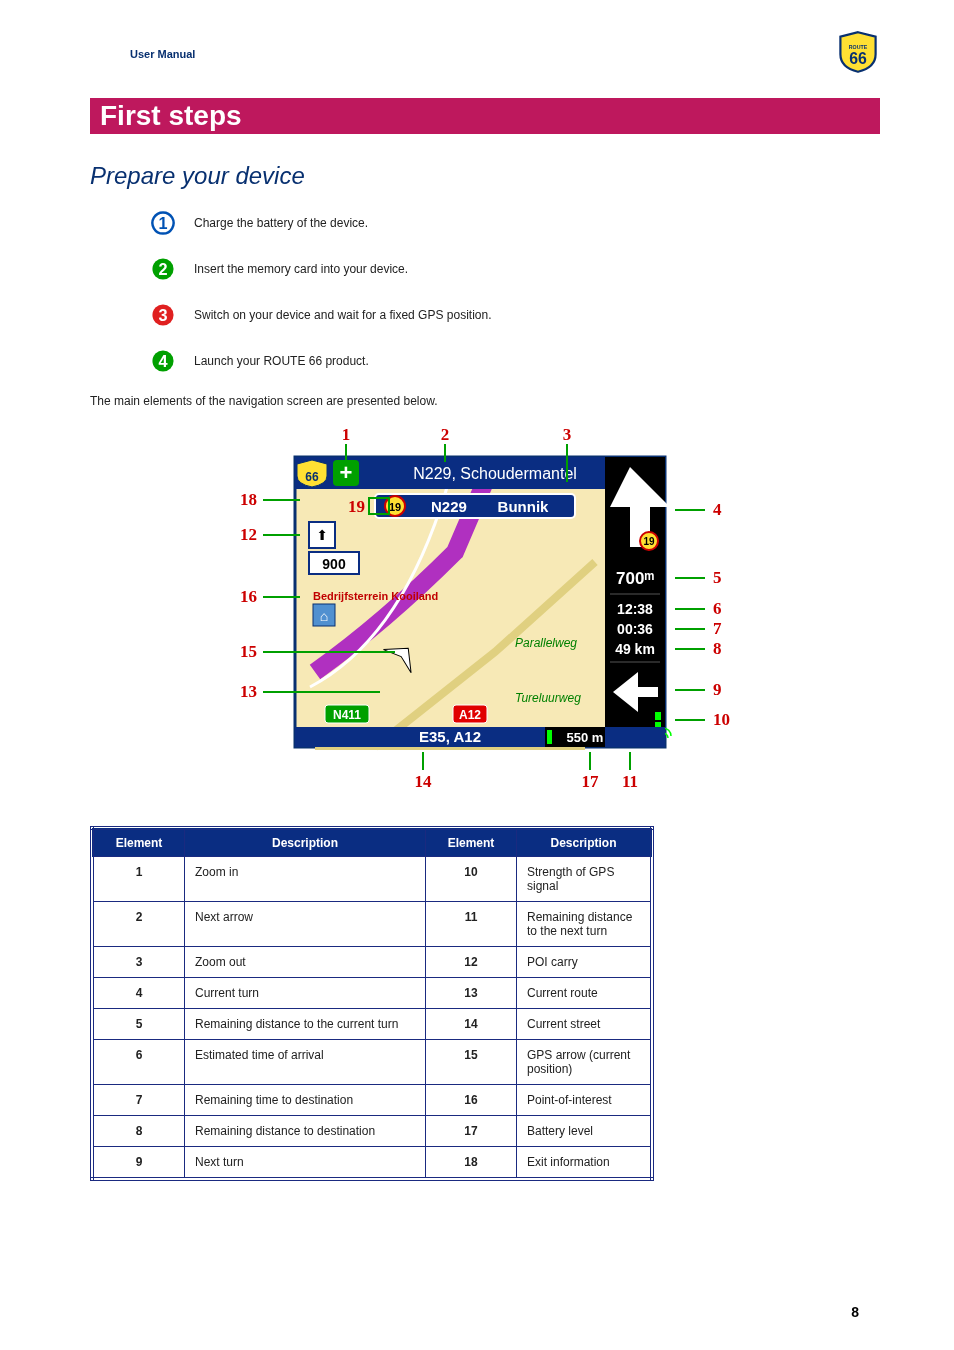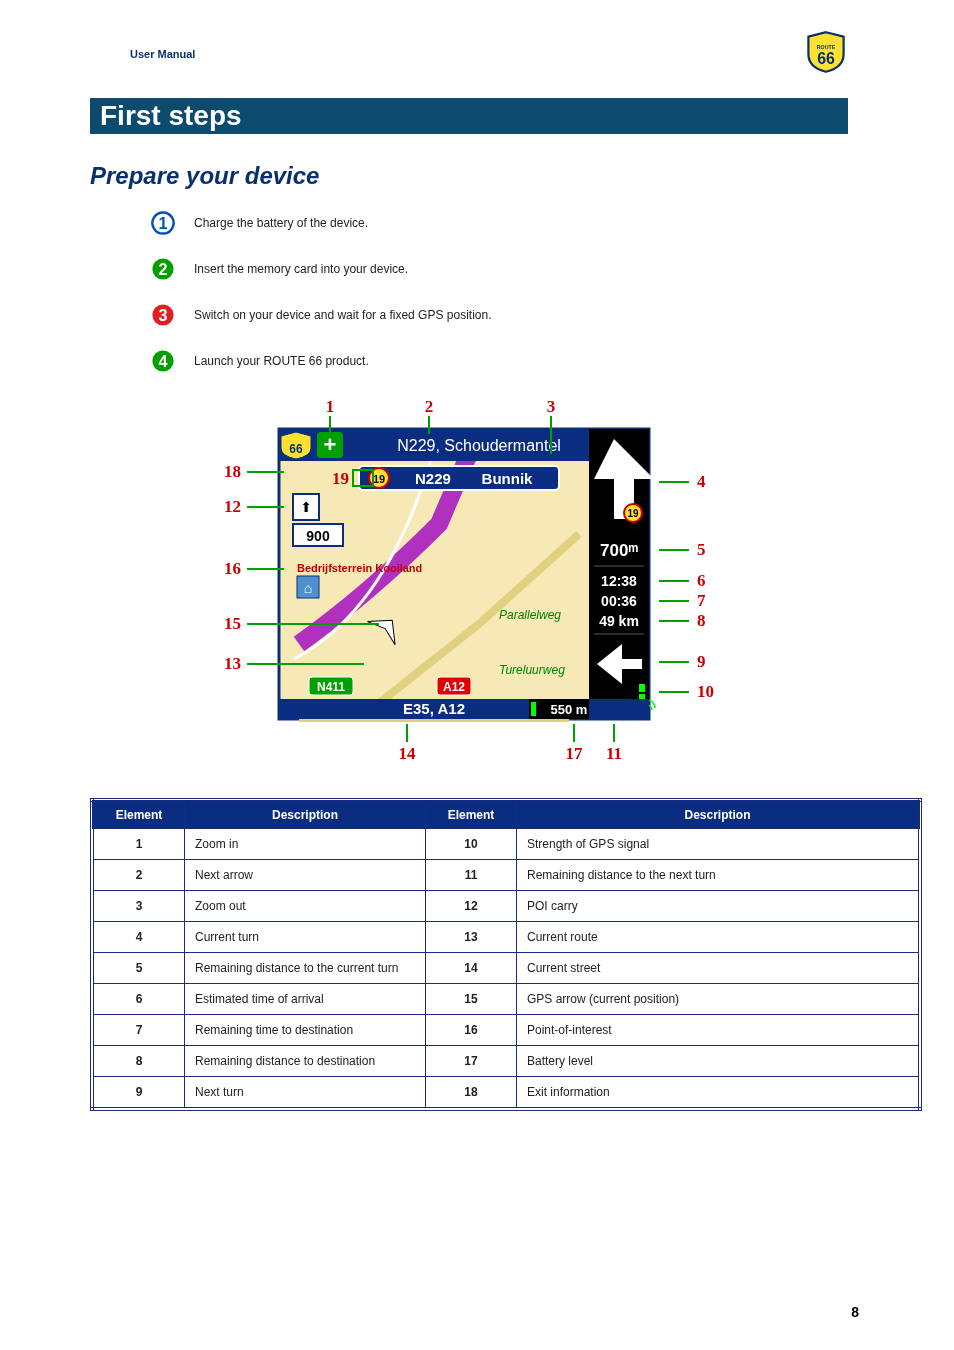--- a/index.html
+++ b/index.html
@@ -5,54 +5,54 @@
   body {
     margin: 0;
     padding: 0;
     background: #fff;
     font-family: Verdana, Geneva, sans-serif;
   }
   .page {
     width: 954px;
     min-height: 1350px;
     margin: 0 auto;
-    padding: 30px 106px 30px 90px;
+    padding: 30px 74px 30px 90px;
     box-sizing: border-box;
     position: relative;
   }
   .header-row {
     display: flex;
     justify-content: space-between;
     align-items: center;
     margin-bottom: 20px;
   }
   .usermanual {
     font-size: 11px;
     font-weight: bold;
     color: #083070;
     padding-left: 40px;
   }
   .logo {
     width: 44px;
     height: 44px;
   }
   .section-bar {
-    background: #0c4a6e;
+    background: #be185d;
     color: #fff;
     font-family: Verdana, sans-serif;
     font-size: 28px;
     font-weight: bold;
     padding: 2px 10px;
     margin: 6px 0 16px 0;
   }
   .sub-heading {
     color: #083070;
     font-size: 24px;
     font-style: italic;
-    font-weight: bold;
+    font-weight: normal;
     margin: 28px 0 6px 0;
   }
   .body-text {
     font-size: 12px;
     color: #222;
     margin: 8px 0 14px 0;
   }
   .steps {
     margin: 10px 0 20px 60px;
   }
@@ -70,21 +70,21 @@
   .step-text {
     font-size: 12px;
     color: #222;
   }
   .screenshot {
     display: block;
     margin: 14px auto 24px auto;
   }
   table.elements {
     border-collapse: collapse;
-    width: 832px;
+    width: 564px;
     margin: 10px 0 0 0;
     font-size: 12px;
     border: 4px double #1a2a80;
   }
   table.elements th {
     background: #0a2d82;
     color: #fff;
     font-weight: bold;
     padding: 6px 8px;
     border-right: 1px solid #1a2a80;
@@ -158,20 +158,21 @@
     </div>
     <div class="step">
       <svg class="step-icon" viewBox="0 0 32 32">
         <circle cx="16" cy="16" r="13" fill="#00a000"></circle>
         <text x="16" y="23" text-anchor="middle" font-size="20" font-weight="bold" fill="#fff" font-family="Arial">4</text>
       </svg>
       <div class="step-text">Launch your ROUTE 66 product.</div>
     </div>
   </div>
 
+  <div class="body-text">The main elements of the navigation screen are presented below.</div>
 
   <svg class="screenshot" width="500" height="380" viewBox="0 0 500 380">
 
     <rect x="60" y="35" width="370" height="290" fill="#f7e9b6" stroke="#083070" stroke-width="3"></rect>
 
     <path d="M80 250 Q150 200 220 130 L250 60" stroke="#b030c0" stroke-width="18" fill="none"></path>
     <path d="M75 265 Q170 215 215 55" stroke="#fff" stroke-width="3" fill="none"></path>
     <path d="M140 325 L260 230 L360 140" stroke="#e0d080" stroke-width="8" fill="none"></path>
     <path d="M80 325 L350 325" stroke="#e0d080" stroke-width="6" fill="none"></path>
 

